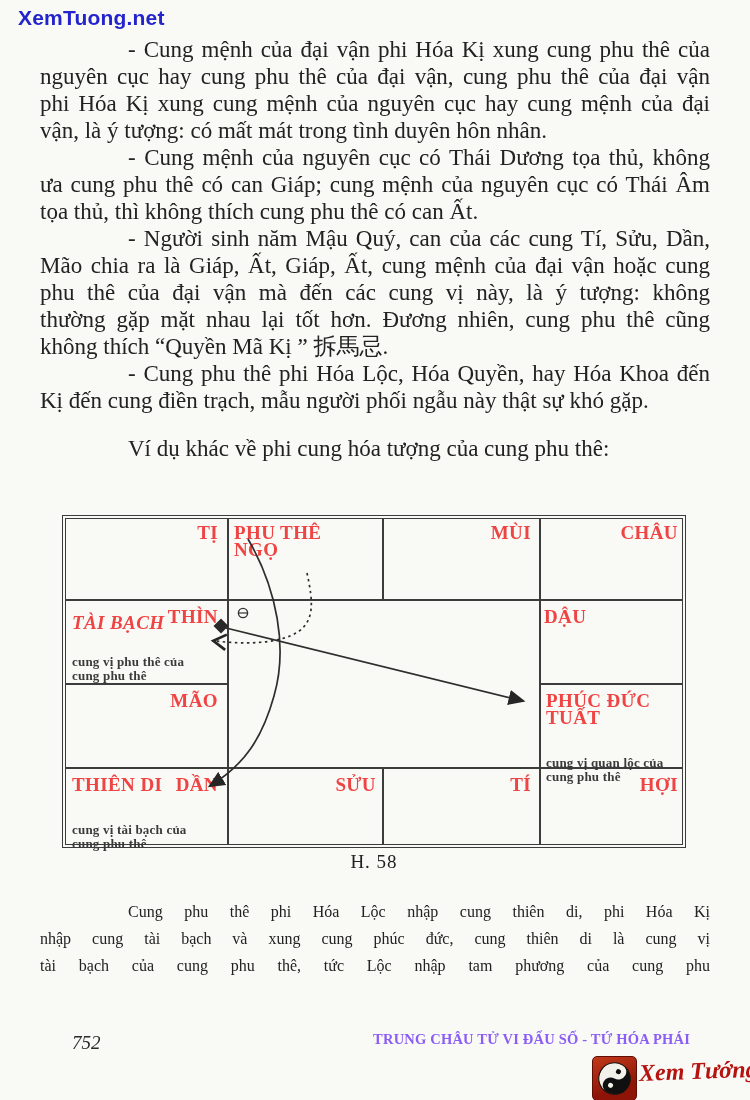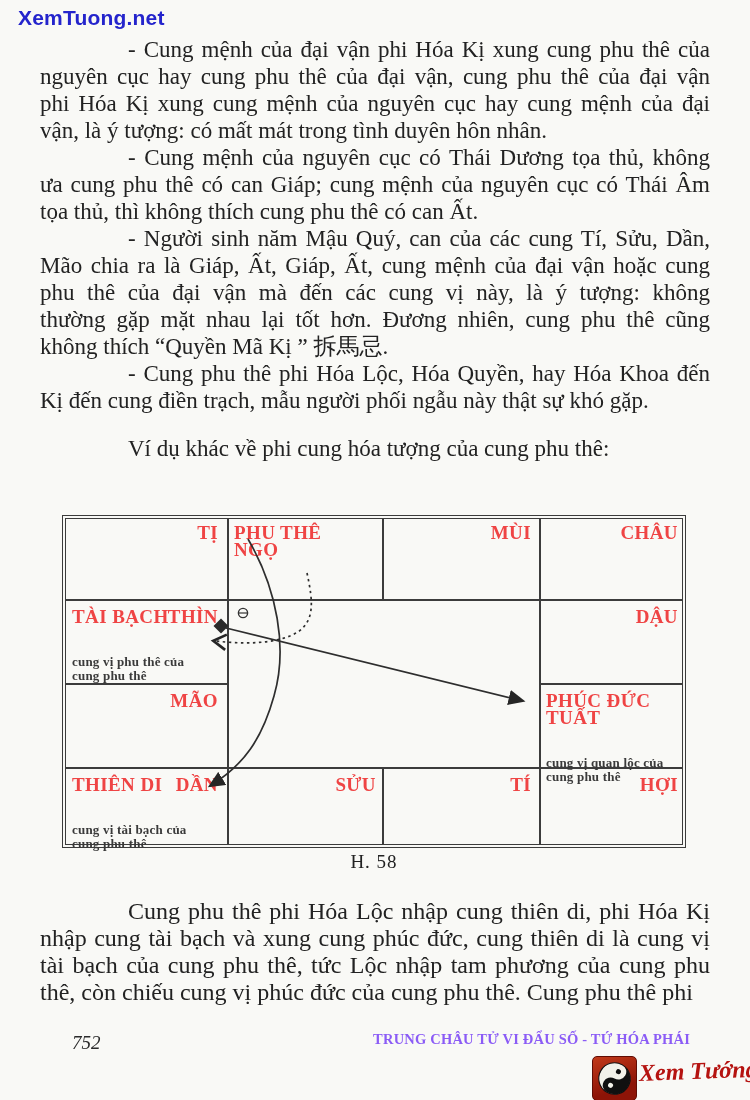--- a/index.html
+++ b/index.html
@@ -18,21 +18,21 @@
   .bodytext {
     position:absolute; left:40px; top:36px; width:670px;
     font-size:23px; line-height:27px; color:#222;
   }
   .ln { height:27px; text-align:justify; text-align-last:justify; white-space:normal; }
   .ln.first { padding-left:88px; }
   .ln.last  { text-align-last:left; }
   .intro { margin-top:21px; }
   .closingtext {
     position:absolute; left:40px; top:898px; width:670px;
-    font-size:24px; line-height:27px; color:#222;
+    font-size:16px; line-height:27px; color:#222;
   }
   
   .diagram { position:absolute; left:62px; top:515px; width:624px; height:333px; }
   .outer1 { position:absolute; inset:0; border:1px solid #3c3c3c; }
   .outer2 { position:absolute; inset:3px; border:1.5px solid #3c3c3c; }
   .gl { position:absolute; background:#3c3c3c; }
   .cell-label {
     position:absolute; font-size:19px; font-weight:bold; color:#ef4444;
     letter-spacing:0.4px; line-height:15px;
   }
@@ -109,25 +109,25 @@
     <div class="gl" style="left:477px; top:4px; bottom:4px; width:1.5px;"></div>
     <div class="gl" style="left:320px; top:4px; height:80px; width:1.5px;"></div>
     <div class="gl" style="left:320px; top:252px; bottom:4px; width:1.5px;"></div>
 
     <div class="cell-label branch" style="left:8px; width:148px; top:10px; text-align:right;">TỊ</div>
     <div class="cell-label" style="left:172px; top:10px;">PHU THÊ</div>
     <div class="cell-label branch" style="left:172px; top:27px;">NGỌ</div>
     <div class="cell-label branch" style="left:325px; width:144px; top:10px; text-align:right;">MÙI</div>
     <div class="cell-label branch" style="left:482px; width:134px; top:10px; text-align:right;">CHÂU</div>
 
-    <div class="cell-label" style="left:10px; top:94px;">TÀI BẠCH</div>
+    <div class="cell-label" style="left:10px; top:100px;font-style:italic;">TÀI BẠCH</div>
     <div class="cell-label branch" style="left:8px; width:148px; top:94px; text-align:right;">THÌN</div>
     <div class="note" style="left:10px; top:112px;">cung vị phu thê của</div>
     <div class="note" style="left:10px; top:126px;">cung phu thê</div>
-    <div class="cell-label branch" style="left:482px; width:134px; top:94px; text-align:right;">DẬU</div>
+    <div class="cell-label branch" style="left:482px; width:134px; top:94px; ">DẬU</div>
 
     <div class="cell-label branch" style="left:8px; width:148px; top:178px; text-align:right;">MÃO</div>
     <div class="cell-label" style="left:484px; top:178px;">PHÚC ĐỨC</div>
     <div class="cell-label branch" style="left:484px; top:195px;">TUẤT</div>
     <div class="note" style="left:484px; top:213px;">cung vị quan lộc của</div>
     <div class="note" style="left:484px; top:227px;">cung phu thê</div>
 
     <div class="cell-label" style="left:10px; top:262px;">THIÊN DI</div>
     <div class="cell-label branch" style="left:8px; width:148px; top:262px; text-align:right;">DẦN</div>
     <div class="note" style="left:10px; top:280px;">cung vị tài bạch của</div>
@@ -155,21 +155,20 @@
       </g>
     </svg>
   </div>
 
   <div class="caption">H. 58</div>
 
   <div class="closingtext">
     <div class="ln first">Cung phu thê phi Hóa Lộc nhập cung thiên di, phi Hóa Kị</div>
     <div class="ln">nhập cung tài bạch và xung cung phúc đức, cung thiên di là cung vị</div>
     <div class="ln">tài bạch của cung phu thê, tức Lộc nhập tam phương của cung phu</div>
-    <div class="ln last">thê, còn chiếu cung vị phúc đức của cung phu thê. Cung phu thê phi</div>
   </div>
 
   <div class="pagenum">752</div>
   <div class="runtitle">TRUNG CHÂU TỬ VI ĐẨU SỐ - TỨ HÓA PHÁI</div>
 
   <div class="logo">
     <div class="logo-box">
       <svg width="37" height="37" viewBox="0 0 40 40">
         <g transform="rotate(30 20 20)">
           <circle cx="20" cy="20" r="17" fill="#f3f2ea" stroke="#101010" stroke-width="1.2"></circle>

